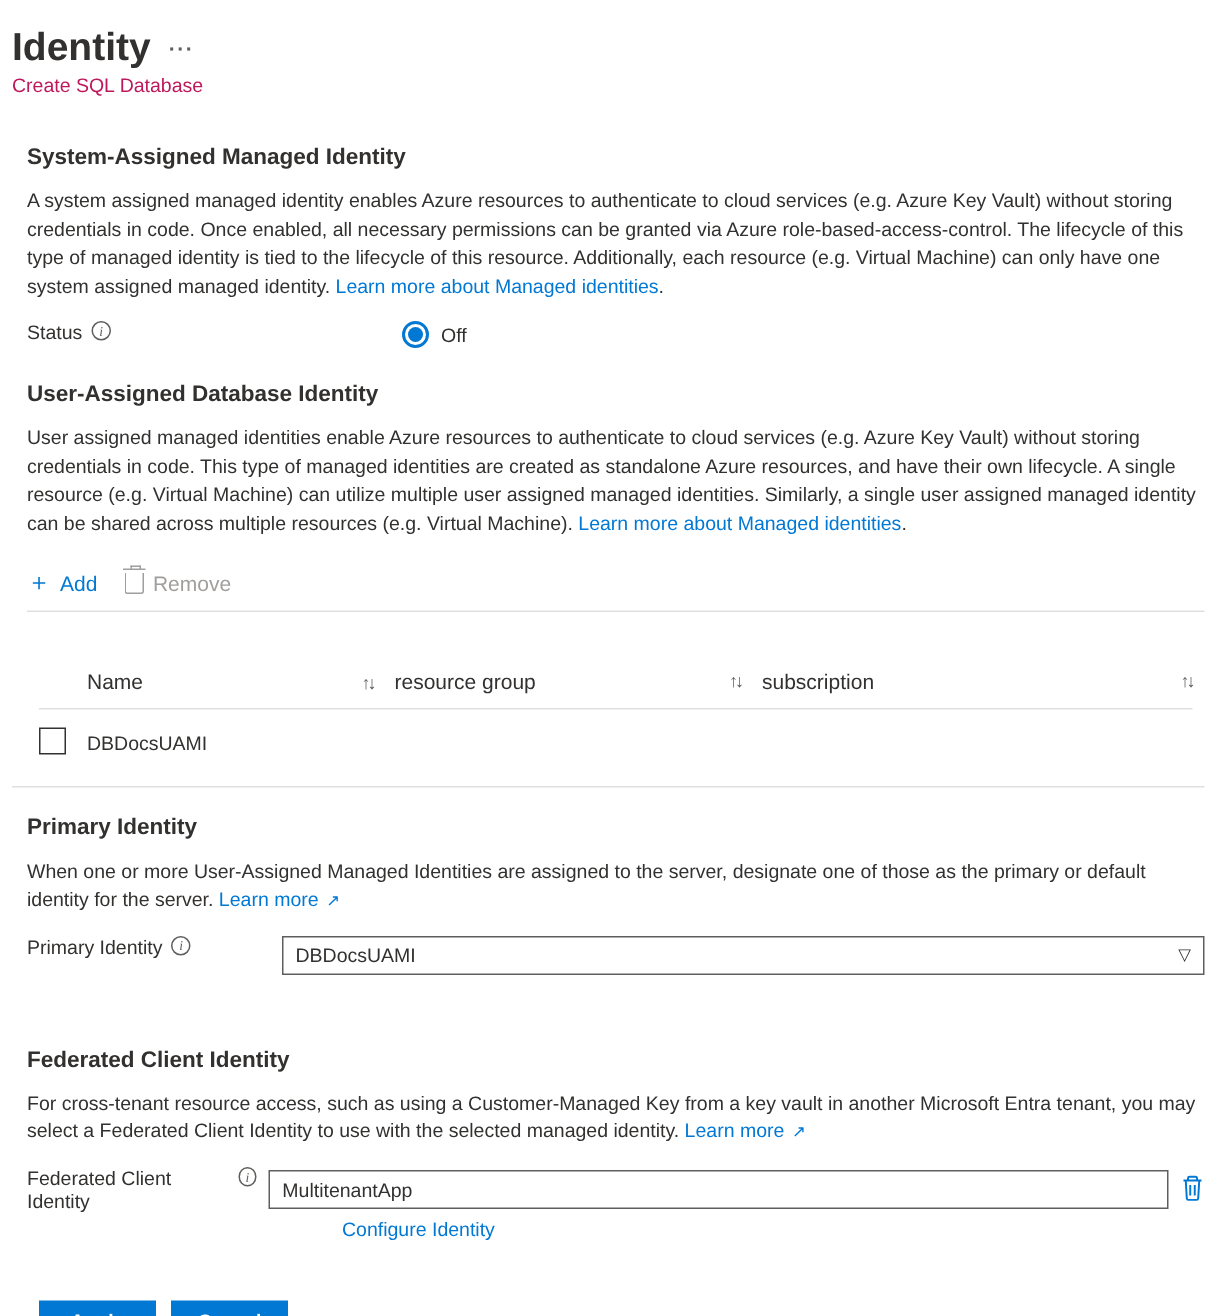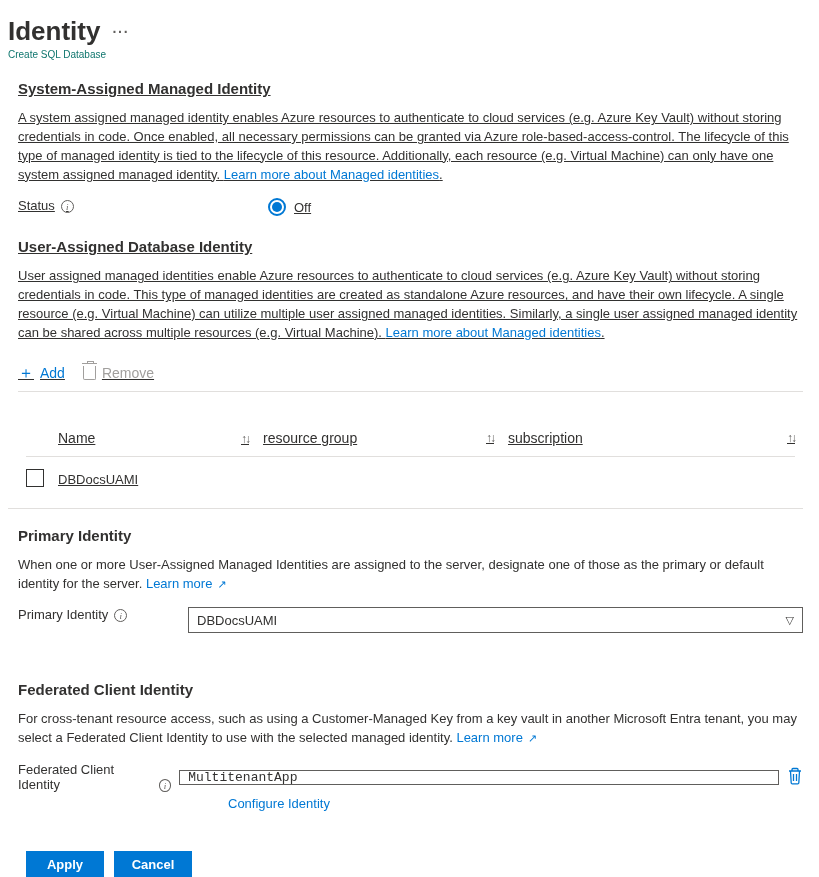--- a/index.html
+++ b/index.html
@@ -14,37 +14,37 @@
   }
   h1 {
     font-size: 26px;
     font-weight: 600;
     margin: 12px 0 2px 0;
     display:flex;
     align-items:center;
     gap:12px;
   }
   .subtitle {
-    font-size: 10px;
-    color: #0f766e;
-    margin-bottom: 20px;
+    font-size: 13px;
+    color: #be185d;
+    margin-bottom: 32px;
   }
   .section-title {
     font-size: 15px;
     font-weight: 600;
     margin: 0 0 12px 0;
   }
   .section-desc {
     font-size: 13px;
     line-height: 1.45;
     margin: 0 0 14px 0;
   }
   a, .link { color: #0078d4; text-decoration: none; cursor:pointer; }
   .label-row { display: flex; align-items: flex-start; margin-bottom: 22px; }
-  .label-cell { width: 250px; display:flex; align-items:flex-end; gap:6px; font-size:13px; color:#323130;}
+  .label-cell { width: 250px; display:flex; align-items:flex-start; gap:6px; font-size:13px; color:#323130;}
   .field-cell { flex:1; }
   .info-icon {
     width:13px;height:13px;border:1px solid #605e5c;border-radius:50%;
     display:inline-flex;align-items:center;justify-content:center;
     font-size:9px;color:#605e5c;font-style:italic;font-family:Georgia,serif;
   }
   .radio-group { display:flex;flex-direction:row;gap:8px; }
   .radio-item { display:flex;align-items:center;gap:8px;font-size:13px; }
   .radio {
     width:18px;height:18px;border-radius:50%;border:1px solid #323130;
@@ -79,22 +79,22 @@
   .sort-icon{font-size:12px;color:#605e5c;letter-spacing:-2px;}
   .table-row{display:flex;align-items:center;padding:12px 0;font-size:13px;}
   .checkbox{width:18px;height:18px;border:1px solid #323130;background:#fff;display:inline-block;}
   .section-block{margin-top:30px;}
   .select-box{
     width:100%;height:26px;border:1px solid #605e5c;padding:0 8px;
     display:flex;align-items:center;justify-content:space-between;font-size:13px;background:#fff;
   }
   .chev{font-size:11px;color:#323130;}
   .text-input{
-    width:100%;height:15px;border:1px solid #605e5c;padding:0 8px;font-size:13px;
-    font-family:Liberation Mono, monospace;color:#323130;background:#fff;
+    width:100%;height:26px;border:1px solid #605e5c;padding:0 8px;font-size:13px;
+    font-family:Liberation Sans, sans-serif;color:#323130;background:#fff;
   }
   .fci-row{display:flex;align-items:center;gap:8px;}
   .fci-row .label-cell{width:202px;}
   .delete-icon{color:#0078d4;cursor:pointer;flex-shrink:0;}
   .delete-svg{width:16px;height:18px;}
   .configure-link{margin-left:210px;margin-top:4px;}
   .button-row{display:flex;gap:10px;margin-top:40px;}
   .btn{
     min-width:78px;height:26px;border:none;font-size:13px;font-weight:600;
     cursor:pointer;display:flex;align-items:center;justify-content:center;padding:0 14px;
@@ -106,21 +106,21 @@
 </style>
 </head>
 <body>
 
 <h1>
   <span>Identity</span>
   <span class="more-dots">···</span>
 </h1>
 <div class="subtitle">Create SQL Database</div>
 
-<div class="section-block" style="margin-top:16px;padding-left:10px;text-decoration:underline;">
+<div class="section-block" style="margin-top:16px;padding-left:10px;">
   <div class="section-title">System-Assigned Managed Identity</div>
   <p class="section-desc">
     <span>A system assigned managed identity enables Azure resources to authenticate to cloud services (e.g. Azure Key Vault) without storing credentials in code. Once enabled, all necessary permissions can be granted via Azure role-based-access-control. The lifecycle of this type of managed identity is tied to the lifecycle of this resource. Additionally, each resource (e.g. Virtual Machine) can only have one system assigned managed identity. </span><a class="link"><span>Learn more about Managed identities</span></a><span>.</span>
   </p>
   <div class="label-row">
     <div class="label-cell">
       <span>Status</span>
       <span class="info-icon">i</span>
     </div>
     <div class="field-cell">

